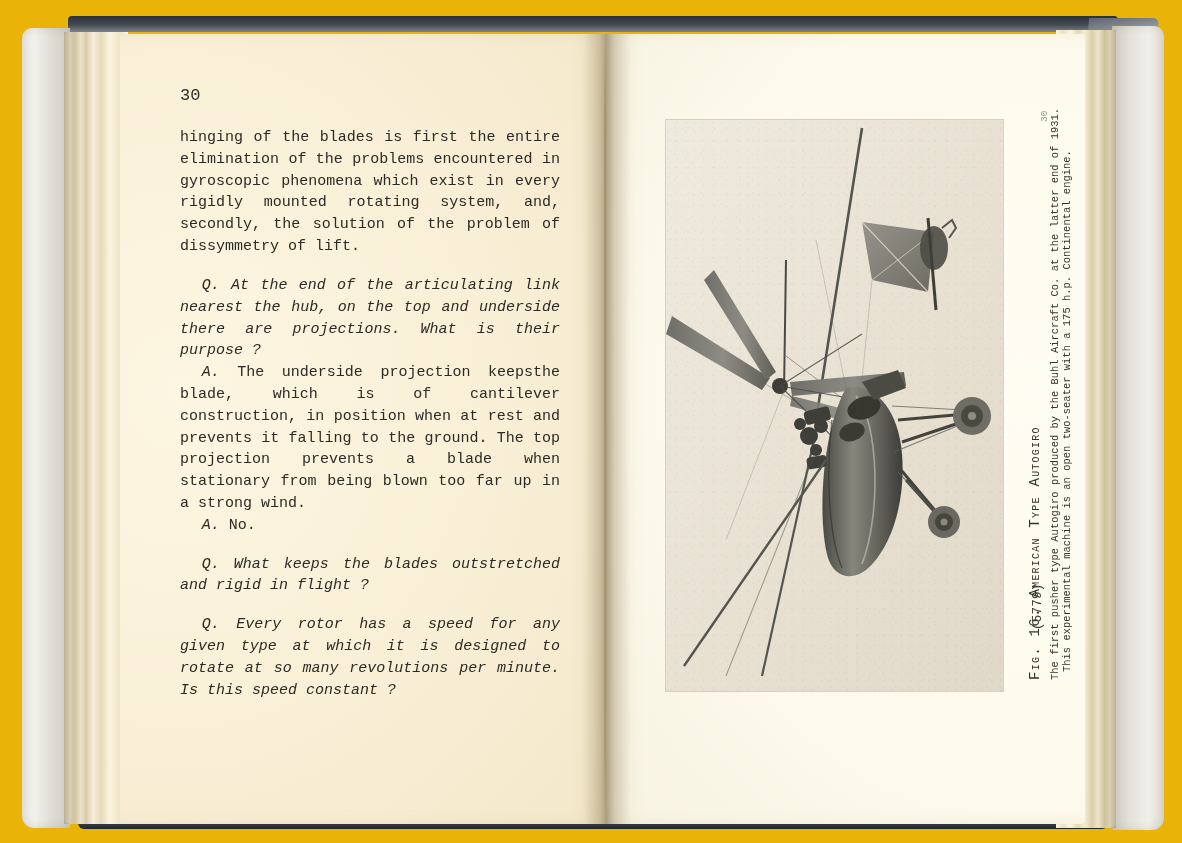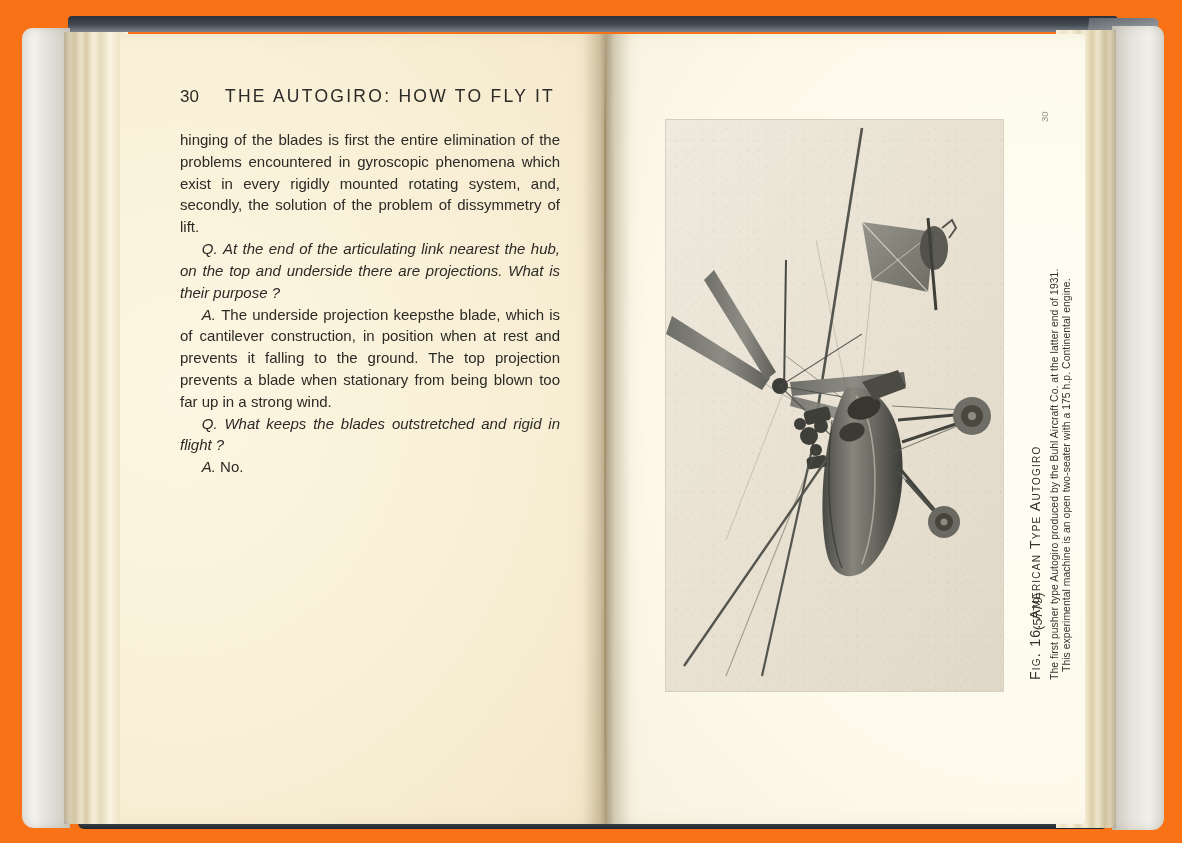--- a/index.html
+++ b/index.html
@@ -6,22 +6,22 @@
   html, body {
     margin: 0;
     padding: 0;
     background: #ffffff;
   }
   #scan {
     position: relative;
     width: 1182px;
     height: 843px;
     overflow: hidden;
-    background: #f97316;
-    font-family: Liberation Sans, sans-serif;
+    background: #eab308;
+    font-family: Liberation Mono, monospace;
   }
 
   
   .book {
     position: absolute;
     left: 8px;
     top: 8px;
     width: 1166px;
     height: 827px;
     border-radius: 6px 6px 10px 10px;
@@ -211,20 +211,21 @@
     font-size: 15px;
     line-height: 1.455;
     text-align: justify;
     text-justify: inter-word;
     hyphens: none;
   }
   p.cont { text-indent: 0; }
   p.ind  { text-indent: 1.45em; }
   p.q {
     font-style: italic;
+    margin-top: 17px;
   }
   .qa-mark { font-style: italic; }
 
   
   .plate {
     position: absolute;
     left: 59px;
     top: 86px;
     width: 337px;
     height: 571px;
@@ -312,35 +313,35 @@
     <div class="edge-left-stack"></div>
 
     <div class="edge-right-board"></div>
     <div class="edge-right-stack"></div>
 
     <div class="page page-left">
       <div class="textblock">
 
         <div class="running-head">
           <span class="folio">30</span>
-          <span class="head-title">THE AUTOGIRO: HOW TO FLY IT</span>
         </div>
 
         <p class="cont">hinging of the blades is first the entire elimination of the problems encountered in gyroscopic phenomena which exist in every rigidly mounted rotating system, and, secondly, the solution of the problem of dissymmetry of lift.</p>
 
         <p class="ind q"><span class="qa-mark">Q.</span>&nbsp;<span>At the end of the articulating link nearest the hub, on the top and underside there are projections.  What is their purpose ?</span></p>
 
         <p class="ind"><span class="qa-mark">A.</span>&nbsp;<span>The underside projection keepsthe blade, which is of cantilever construction, in position when at rest and prevents it falling to the ground.  The top projection prevents a blade when stationary from being blown too far up in a strong wind.</span></p>
 
 
+        <p class="ind"><span class="qa-mark">A.</span>&nbsp;<span>No.</span></p>
+
         <p class="ind q"><span class="qa-mark">Q.</span>&nbsp;<span>What keeps the blades outstretched and rigid in flight ?</span></p>
 
-        <p class="ind"><span class="qa-mark">A.</span>&nbsp;<span>No.</span></p>
-
-
+
+        <p class="ind q"><span class="qa-mark">Q.</span>&nbsp;<span>Every rotor has a speed for any given type at which it is designed to rotate at so many revolutions per minute.  Is this speed constant ?</span></p>
 
       </div>
     </div>
 
     <div class="page page-right">
 
       <div class="plate">
         <svg viewBox="0 0 337 571" width="337" height="571">
           <defs>
             <linearGradient id="sky" x1="0" y1="0" x2="1" y2="1">

